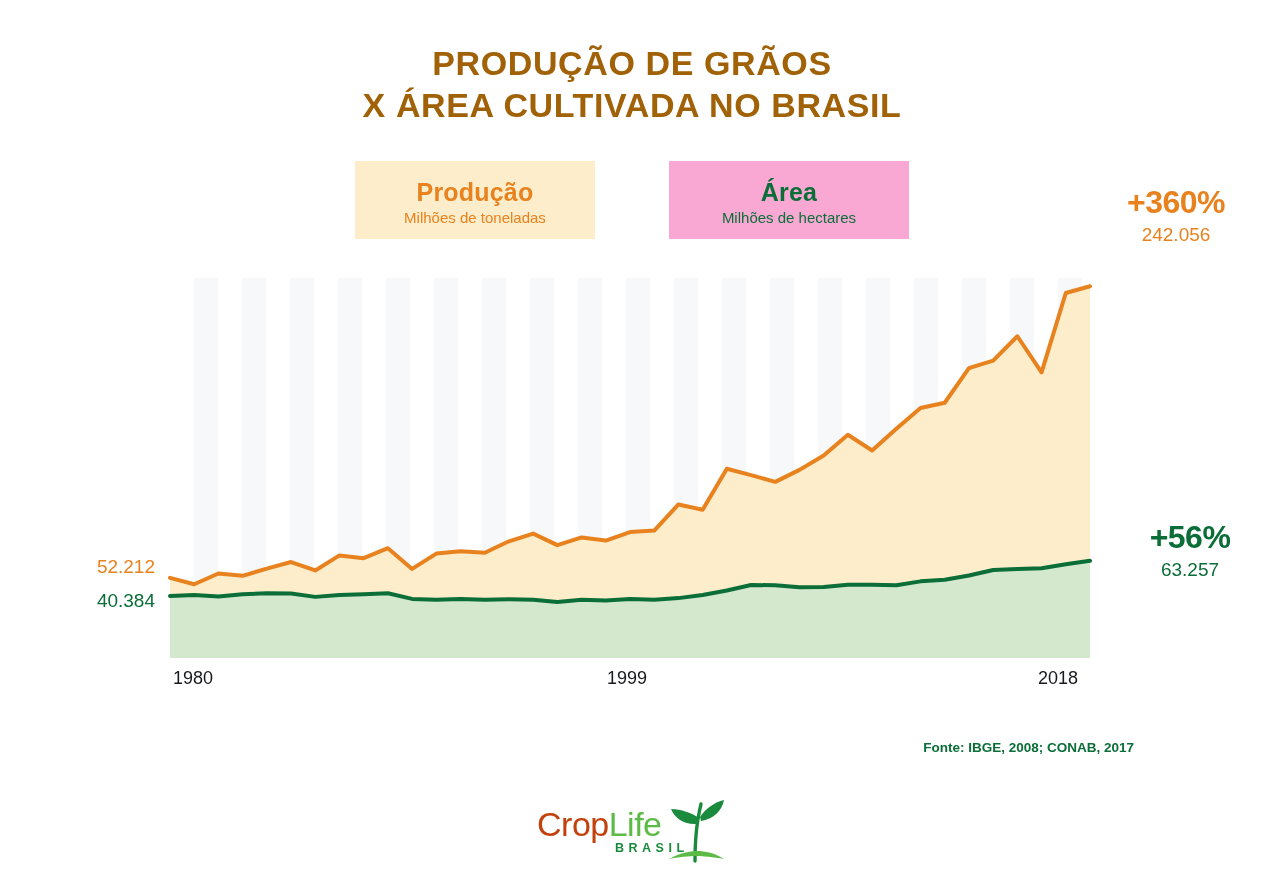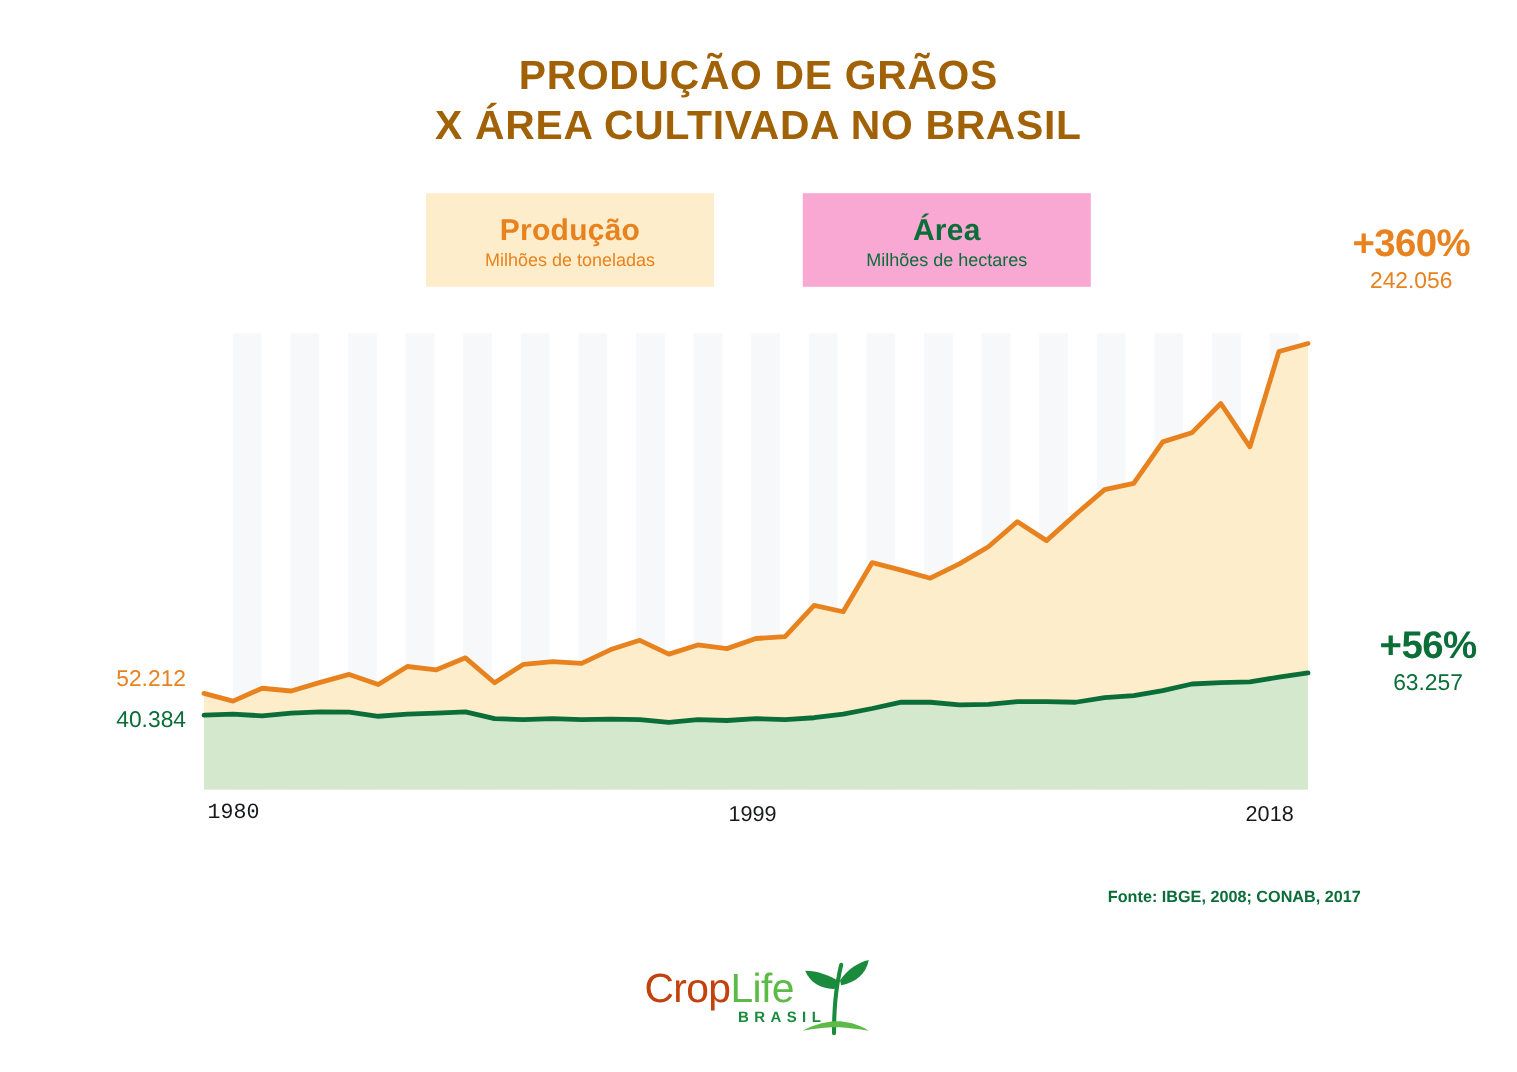--- a/index.html
+++ b/index.html
@@ -120,21 +120,21 @@
   .start-label.area { left: 20px; top: 589px; width: 135px; color: #0B6E38; }
 
   
   .axis-label {
     position: absolute;
     top: 668px;
     font-size: 18px;
     color: #17191C;
     white-space: nowrap;
   }
-  .axis-label.a1980 { left: 173px; font-family: Liberation Mono, monospace; }
+  .axis-label.a1980 { left: 173px; }
   .axis-label.a1999 { left: 607px; }
   .axis-label.a2018 { left: 1038px; }
 
   
   .source {
     position: absolute;
     top: 740px;
     left: 0;
     width: 1134px;
     text-align: right;

